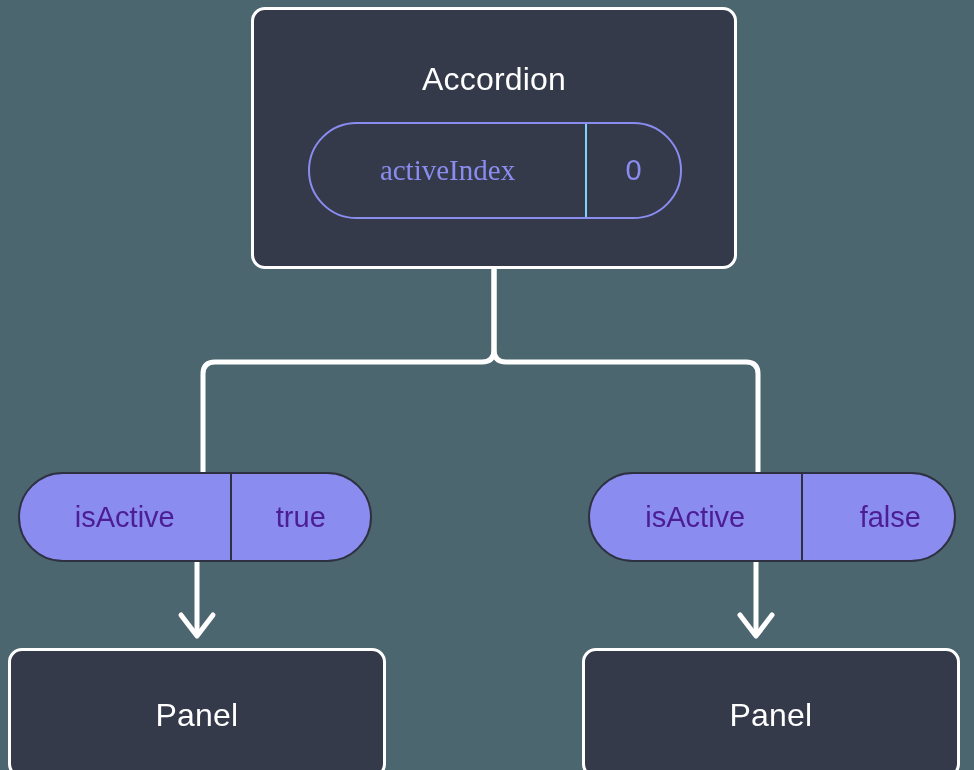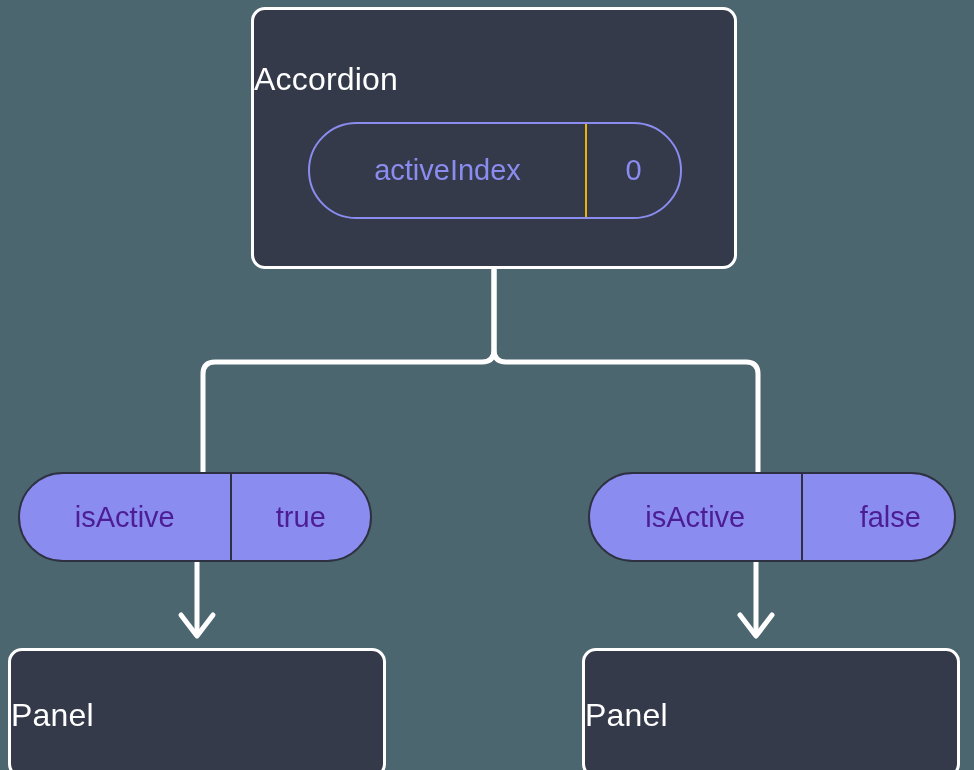--- a/index.html
+++ b/index.html
@@ -29,20 +29,21 @@
     position: absolute;
     box-sizing: border-box;
     background: #343a4a;
     border: 3px solid #ffffff;
     border-radius: 14px;
   }
   .node-title {
     position: absolute;
     left: 0;
     width: 100%;
+    text-align: center;
     color: #ffffff;
     font-size: 32px;
     font-weight: 400;
     letter-spacing: 0.2px;
     white-space: nowrap;
   }
 
   
   .pill {
     position: absolute;
@@ -65,21 +66,22 @@
   
   .pill.outline {
     border: 2px solid #8b8cf0;
     background: transparent;
   }
   .pill.outline .pill-key,
   .pill.outline .pill-val {
     color: #8b8cf0;
   }
   .pill.outline .pill-key {
-    border-right: 2px solid #eab308;
+    border-right: 2px solid #7dd3fc;
+    font-family: Liberation Serif, serif;
   }
 
   
   .pill.filled {
     background: #8b8cf0;
     border: 2px solid #2d3142;
   }
   .pill.filled .pill-key,
   .pill.filled .pill-val {
     color: #4c1d95;

